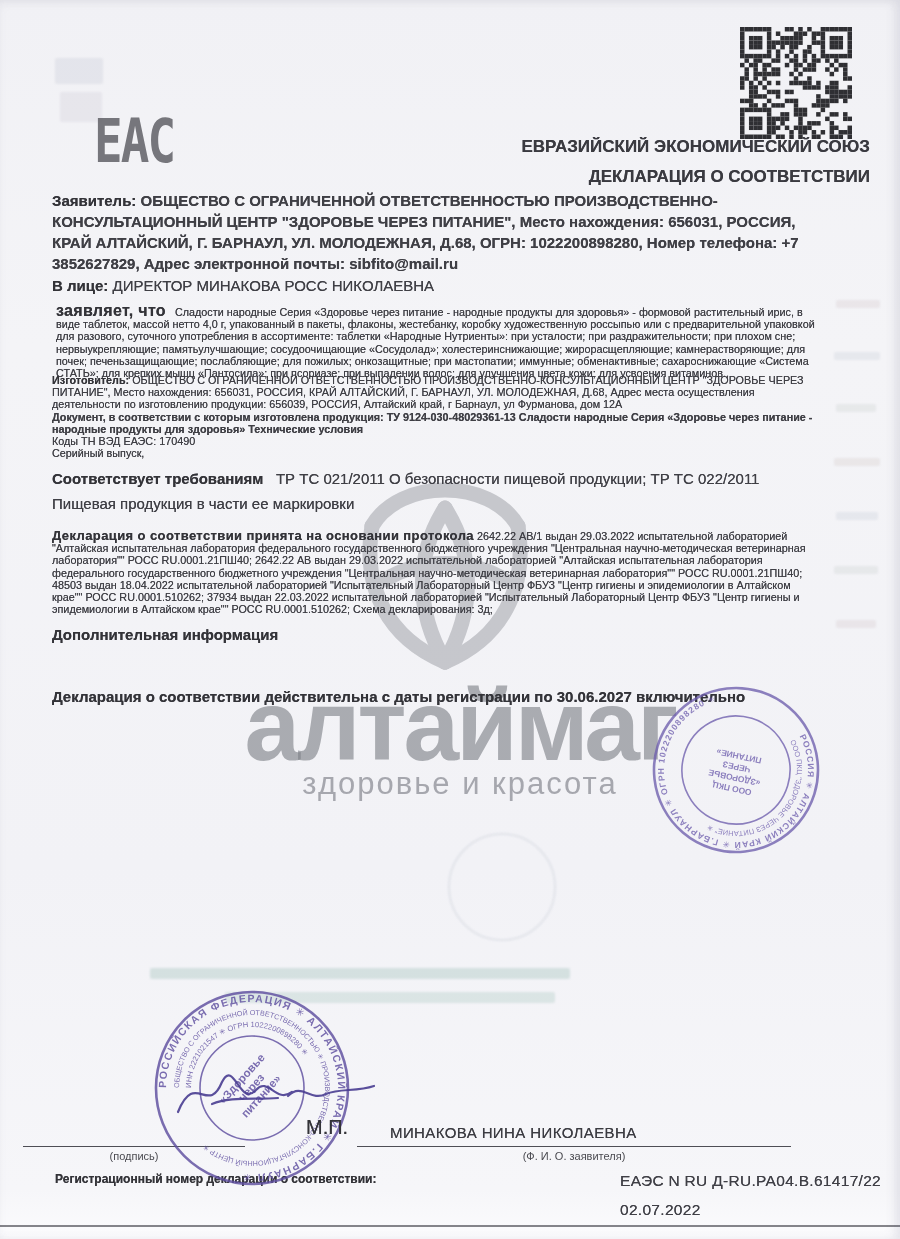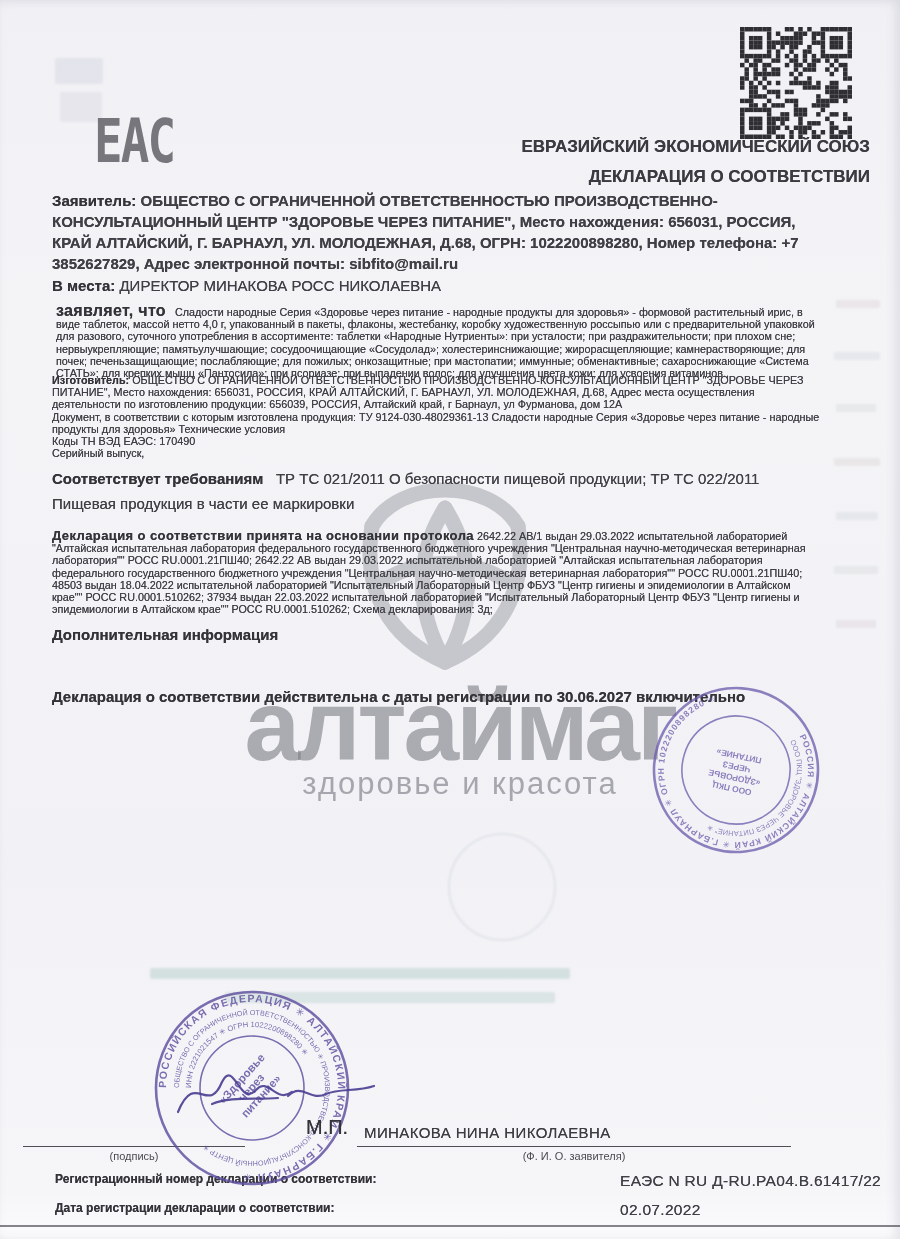--- a/index.html
+++ b/index.html
@@ -407,35 +407,35 @@
         <rect x="105.60" y="105.60" width="4.40" height="4.40" fill="#2f2f33"></rect>
       </svg></div>
   <div class="abs title scan-text" style="top:137px;">ЕВРАЗИЙСКИЙ ЭКОНОМИЧЕСКИЙ СОЮЗ</div>
   <div class="abs title scan-text" style="top:167px;">ДЕКЛАРАЦИЯ О СООТВЕТСТВИИ</div>
 
   <p class="abs para scan-text" style="top:190px;margin:0;z-index:3;font-weight:bold;">
     <b>Заявитель:</b>
     <span>ОБЩЕСТВО С ОГРАНИЧЕННОЙ ОТВЕТСТВЕННОСТЬЮ ПРОИЗВОДСТВЕННО-КОНСУЛЬТАЦИОННЫЙ ЦЕНТР "ЗДОРОВЬЕ ЧЕРЕЗ ПИТАНИЕ", Место нахождения: 656031, РОССИЯ, КРАЙ АЛТАЙСКИЙ, Г. БАРНАУЛ, УЛ. МОЛОДЕЖНАЯ, Д.68, ОГРН: 1022200898280, Номер телефона: +7 3852627829, Адрес электронной почты: sibfito@mail.ru</span>
   </p>
   <p class="abs para scan-text" style="top:275px;margin:0;z-index:3;">
-    <b>В места:</b>
+    <b>В лице:</b>
     <span>ДИРЕКТОР МИНАКОВА РОСС НИКОЛАЕВНА</span>
   </p>
 
   <p class="abs para small scan-text" style="top:301px;margin:4px;z-index:3;">
     <b class="lead">заявляет, что</b>&nbsp;&nbsp;
     <span>Сладости народные  Серия «Здоровье через питание - народные продукты для здоровья» - формовой растительный ирис,  в виде таблеток, массой нетто 4,0 г, упакованный в пакеты, флаконы, жестебанку, коробку художественную россыпью или с предварительной упаковкой для разового, суточного употребления в ассортименте: таблетки  «Народные Нутриенты»: при усталости; при раздражительности; при плохом сне; нервыукрепляющие;  памятьулучшающие; сосудоочищающие «Сосудолад»; холестеринснижающие; жирорасщепляющие; камнерастворяющие; для почек; печеньзащищающие; послабляющие; для пожилых;  онкозащитные;  при мастопатии; иммунные;  обменактивные; сахароснижающие «Система СТАТЬ»; для крепких мышц  «Пантосила»; при псориазе; при выпадении волос; для улучшения цвета кожи; для усвоения витаминов.,</span>
   </p>
 
   <p class="abs para small scan-text" style="top:374px;margin:0;z-index:3;">
     <span style="display:block;">
       <b>Изготовитель:</b>
       <span>ОБЩЕСТВО С ОГРАНИЧЕННОЙ ОТВЕТСТВЕННОСТЬЮ ПРОИЗВОДСТВЕННО-КОНСУЛЬТАЦИОННЫЙ ЦЕНТР "ЗДОРОВЬЕ ЧЕРЕЗ ПИТАНИЕ", Место нахождения: 656031, РОССИЯ, КРАЙ АЛТАЙСКИЙ, Г. БАРНАУЛ, УЛ. МОЛОДЕЖНАЯ, Д.68, Адрес места осуществления деятельности по изготовлению продукции: 656039, РОССИЯ, Алтайский край, г Барнаул, ул Фурманова, дом 12А</span>
     </span>
-    <span style="display:block;">Документ, в соответствии с которым изготовлена продукция: ТУ 9124-030-48029361-13  Сладости народные  Серия «Здоровье через питание - народные продукты для здоровья» Технические условия</span>
+    <span style="display:block;font-weight:bold;">Документ, в соответствии с которым изготовлена продукция: ТУ 9124-030-48029361-13  Сладости народные  Серия «Здоровье через питание - народные продукты для здоровья» Технические условия</span>
     <span style="display:block;">Коды ТН ВЭД ЕАЭС: 170490</span>
     <span style="display:block;">Серийный выпуск,</span>
   </p>
 
   <p class="abs para scan-text" style="top:466px;margin:0;line-height:25px;z-index:3;">
     <b>Соответствует требованиям</b>&nbsp;&nbsp;
     <span>ТР ТС 021/2011 О безопасности пищевой продукции; ТР ТС 022/2011 Пищевая продукция в части ее маркировки</span>
   </p>
 
   <p class="abs para small scan-text" style="top:530px;margin:0;z-index:3;">
@@ -501,23 +501,22 @@
       <path d="M18,60 C 35,18 48,64 62,30 C 74,6 80,56 96,38 C 108,24 116,52 132,40"></path>
       <path d="M128,44 C 142,30 150,50 166,42 C 180,36 196,40 214,34"></path>
       <path d="M52,52 C 70,44 96,48 118,46"></path>
     </g>
   </svg>
 
   <div class="abs mp scan-text" style="left:306px;top:1116px;z-index:7;">М.П.</div>
   <div class="abs sig-line" style="left:23px;top:1128px;width:222px;height:18px;"></div>
   <div class="abs sig-caption" style="left:23px;top:1150px;width:222px;">(подпись)</div>
 
-  <div class="abs name scan-text" style="left:364px;top:1124px;z-index:7;">МИНАКОВА НИНА НИКОЛАЕВНА</div>
+  <div class="abs name scan-text" style="left:390px;top:1124px;z-index:7;">МИНАКОВА НИНА НИКОЛАЕВНА</div>
   <div class="abs sig-line" style="left:357px;top:1128px;width:434px;height:18px;"></div>
   <div class="abs sig-caption" style="left:357px;top:1150px;width:434px;">(Ф. И. О. заявителя)</div>
 
   <div class="abs reg-label scan-text" style="left:55px;top:1172px;">Регистрационный номер декларации о соответствии:</div>
   <div class="abs reg-value scan-text" style="left:620px;top:1172px;">ЕАЭС N RU Д-RU.РА04.В.61417/22</div>
-  <div class="abs reg-label scan-text" style="left:55px;top:1201px;">Дата регистрации декларации о соответствии:</div>
   <div class="abs reg-value scan-text" style="left:620px;top:1201px;">02.07.2022</div>
 
   <div class="abs bottom-rule"></div>
 </div>
 
 </body></html>

